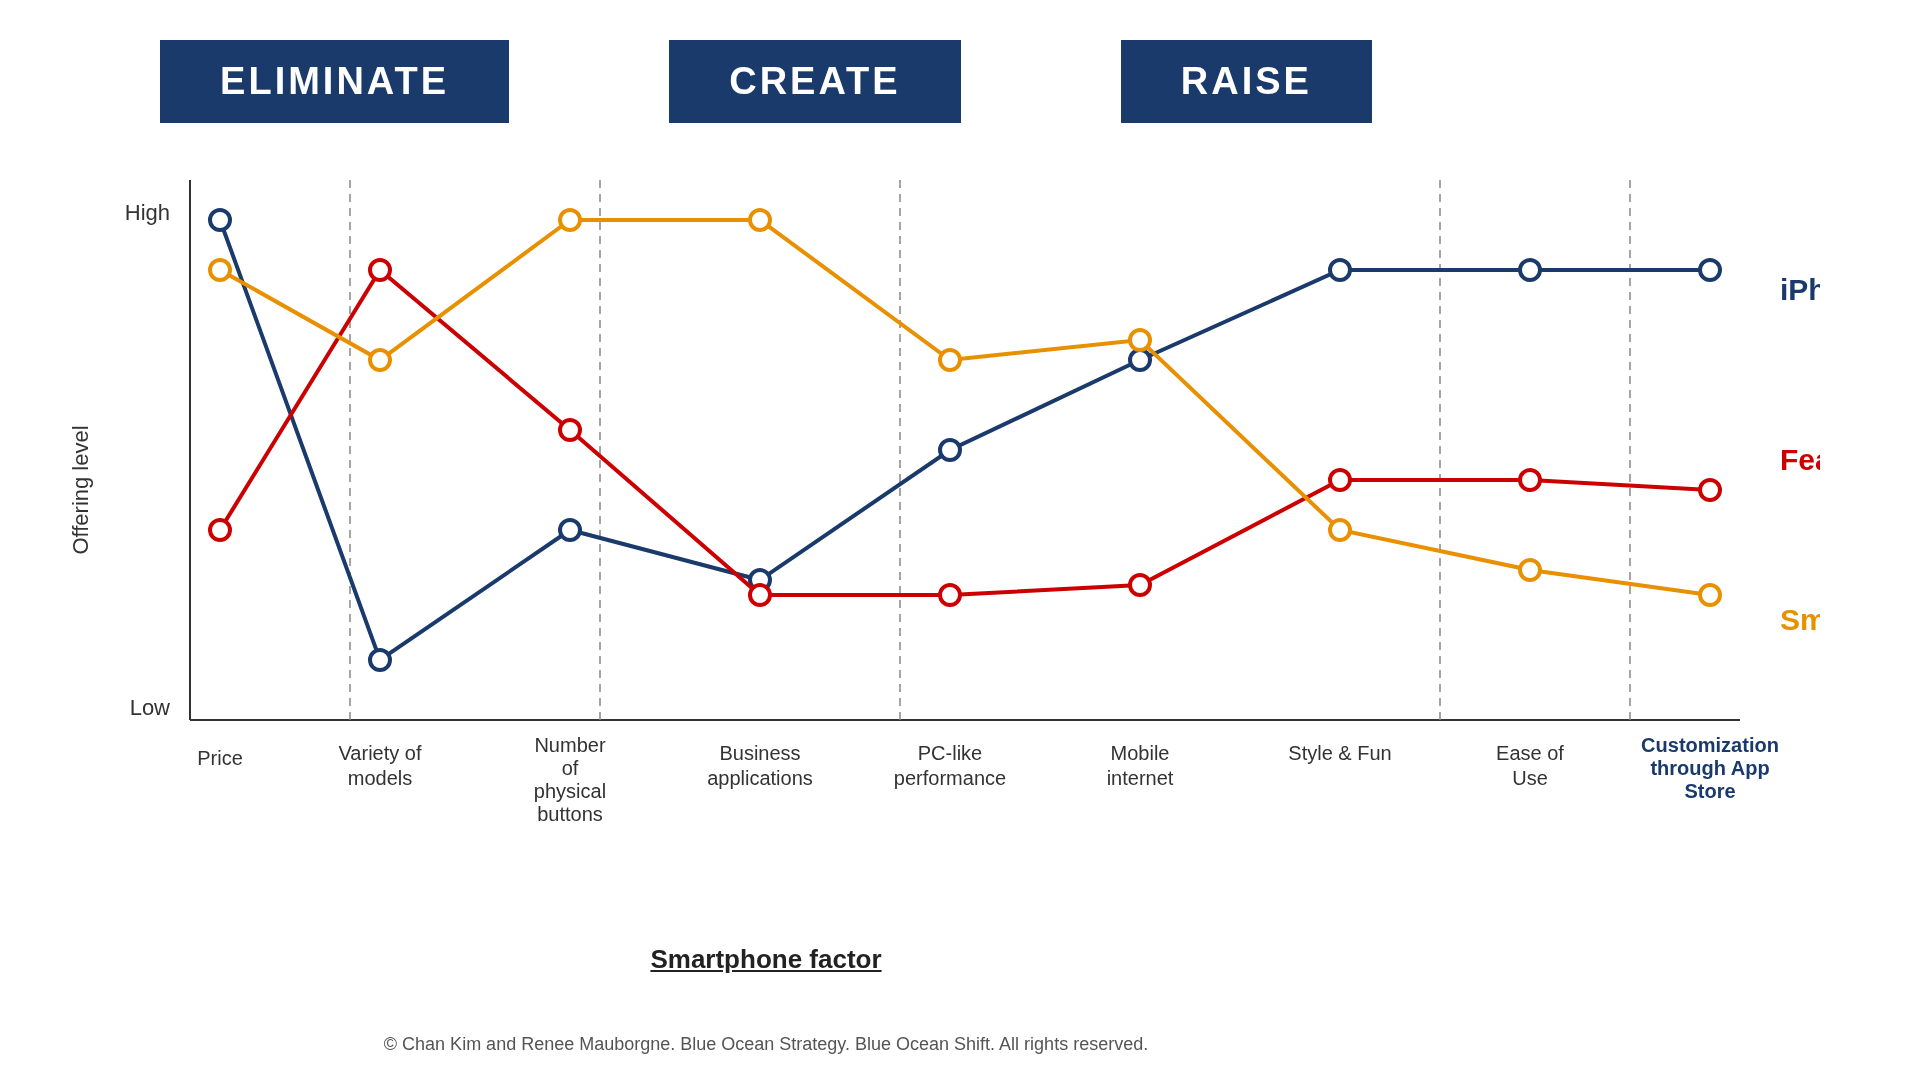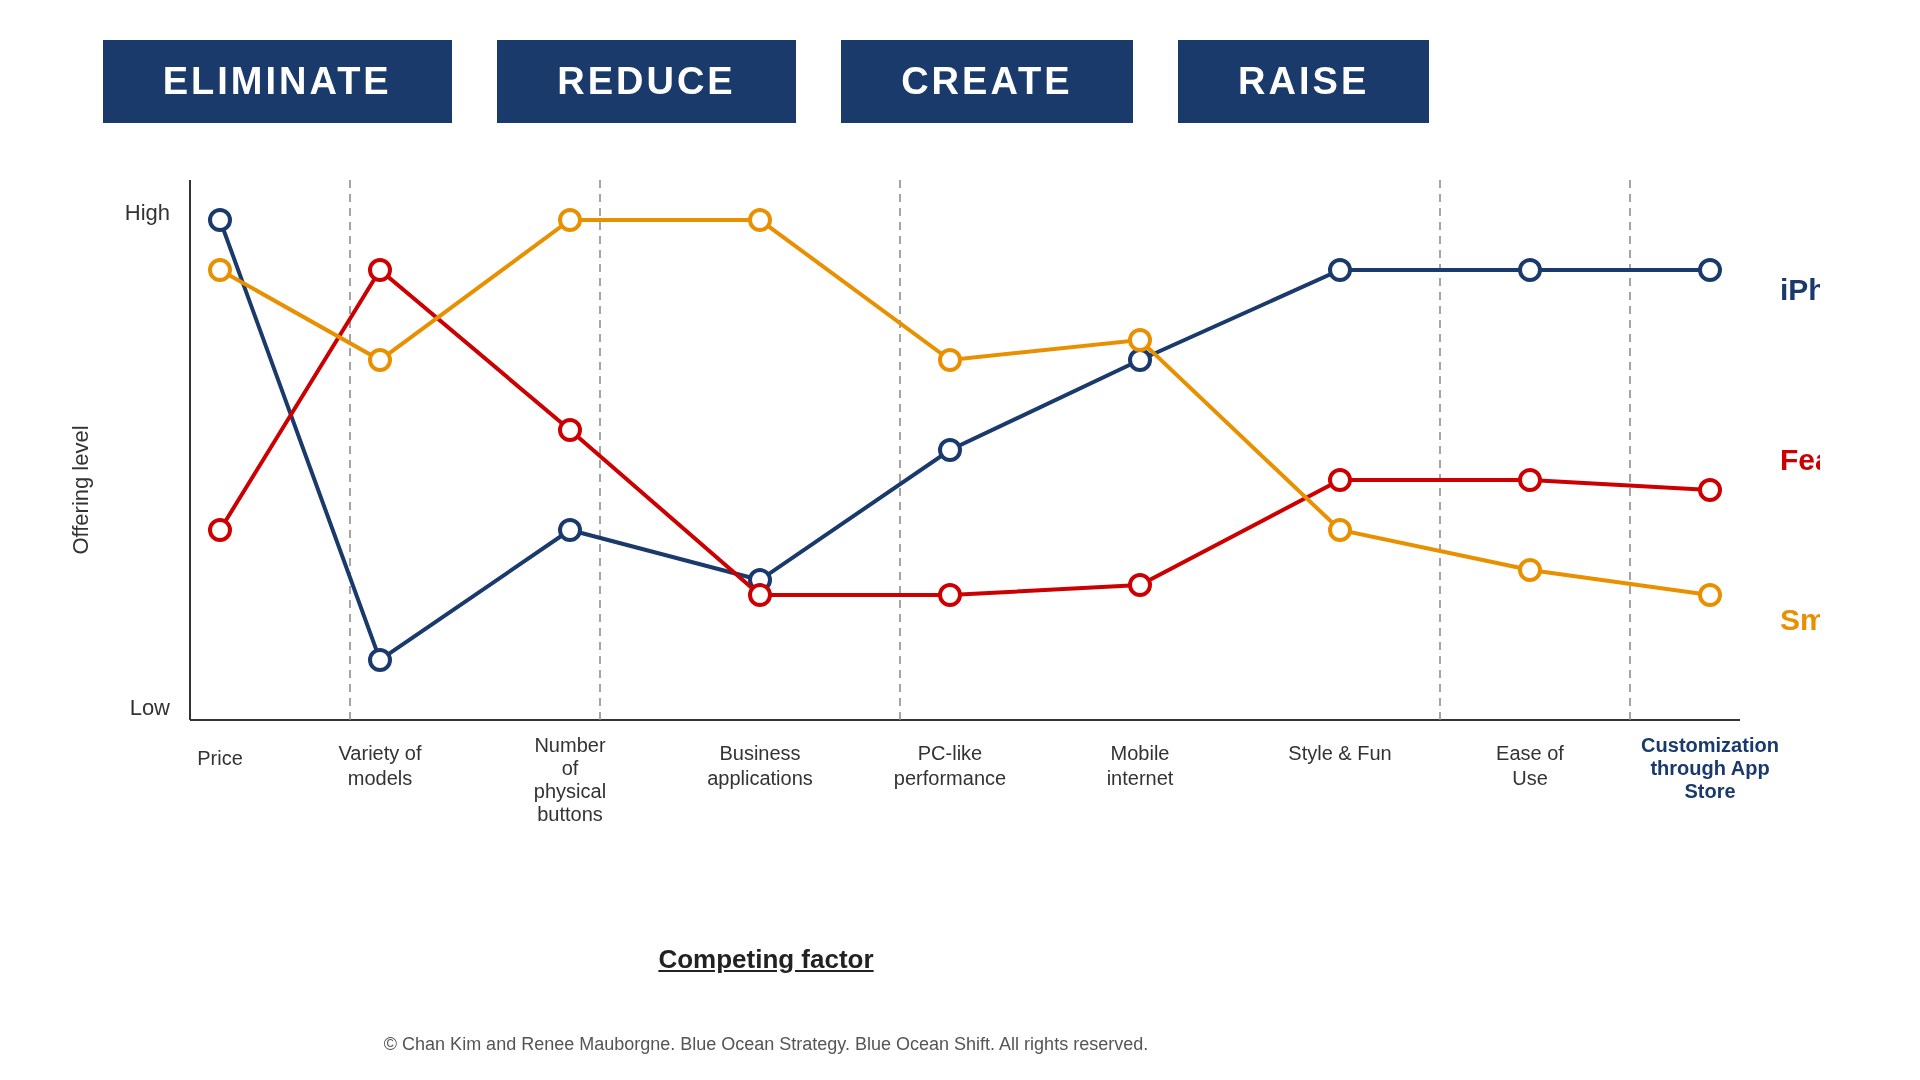--- a/index.html
+++ b/index.html
@@ -16,21 +16,20 @@
       position: relative;
       padding: 0;
     }
   </style>
 </head>
 <body>
 <div class="container">
 
 <div style="position:absolute; top:40px; left:0; right:0; display:flex; justify-content:space-around; padding: 0 80px;">
   <div style="background:#1a3a6b; color:white; font-size:38px; font-weight:bold; padding:20px 60px; letter-spacing:3px;">ELIMINATE</div>
-  <div style="background:#1a3a6b; color:white; font-size:38px; font-weight:bold; padding:20px 60px; letter-spacing:3px;">REDUCE</div>
   <div style="background:#1a3a6b; color:white; font-size:38px; font-weight:bold; padding:20px 60px; letter-spacing:3px;">CREATE</div>
   <div style="background:#1a3a6b; color:white; font-size:38px; font-weight:bold; padding:20px 60px; letter-spacing:3px;">RAISE</div>
 </div>
 
 <svg style="position:absolute; top:140px; left:60px; width:1760px; height:780px;" viewBox="0 0 1760 780">
 
   <text transform="rotate(-90,28,350)" x="28" y="350" text-anchor="middle" font-size="22" fill="#333" font-family="Arial">Offering level</text>
 
   <line x1="130" y1="40" x2="130" y2="580" stroke="#333" stroke-width="2"></line>
   <line x1="130" y1="580" x2="1680" y2="580" stroke="#333" stroke-width="2"></line>
@@ -110,17 +109,17 @@
   <circle cx="1280" cy="390" r="10" fill="white" stroke="#e89000" stroke-width="4"></circle>
   <circle cx="1470" cy="430" r="10" fill="white" stroke="#e89000" stroke-width="4"></circle>
   <circle cx="1650" cy="455" r="10" fill="white" stroke="#e89000" stroke-width="4"></circle>
 
   <text x="1720" y="160" font-size="30" font-weight="bold" fill="#1a3a6b" font-family="Arial">iPhone</text>
   <text x="1720" y="330" font-size="30" font-weight="bold" fill="#cc0000" font-family="Arial">Feature phone</text>
   <text x="1720" y="490" font-size="30" font-weight="bold" fill="#e89000" font-family="Arial">Smartphone</text>
 
 </svg>
 
-<div style="position:absolute; bottom:105px; left:0; right:0; text-align:center; font-size:26px; font-weight:bold; text-decoration:underline; color:#222;">Competing factor</div>
+<div style="position:absolute; bottom:105px; left:0; right:0; text-align:center; font-size:26px; font-weight:bold; text-decoration:underline; color:#222;">Smartphone factor</div>
 
 <div style="position:absolute; bottom:25px; left:0; right:0; text-align:center; font-size:18px; color:#555;margin-top:8px;">© Chan Kim and Renee Mauborgne. Blue Ocean Strategy. Blue Ocean Shift. All rights reserved.</div>
 
 </div>
 
 </body></html>

